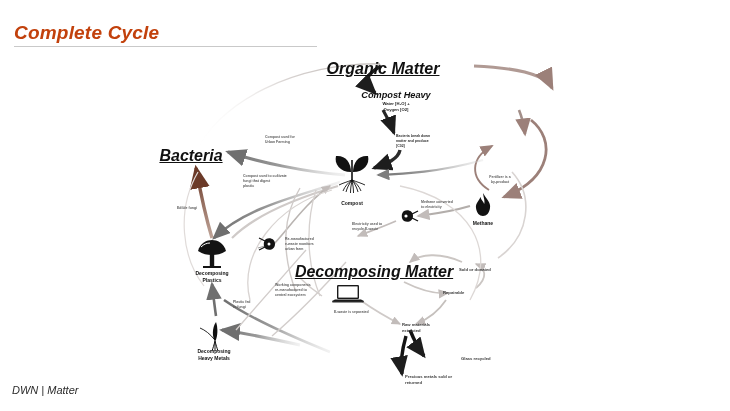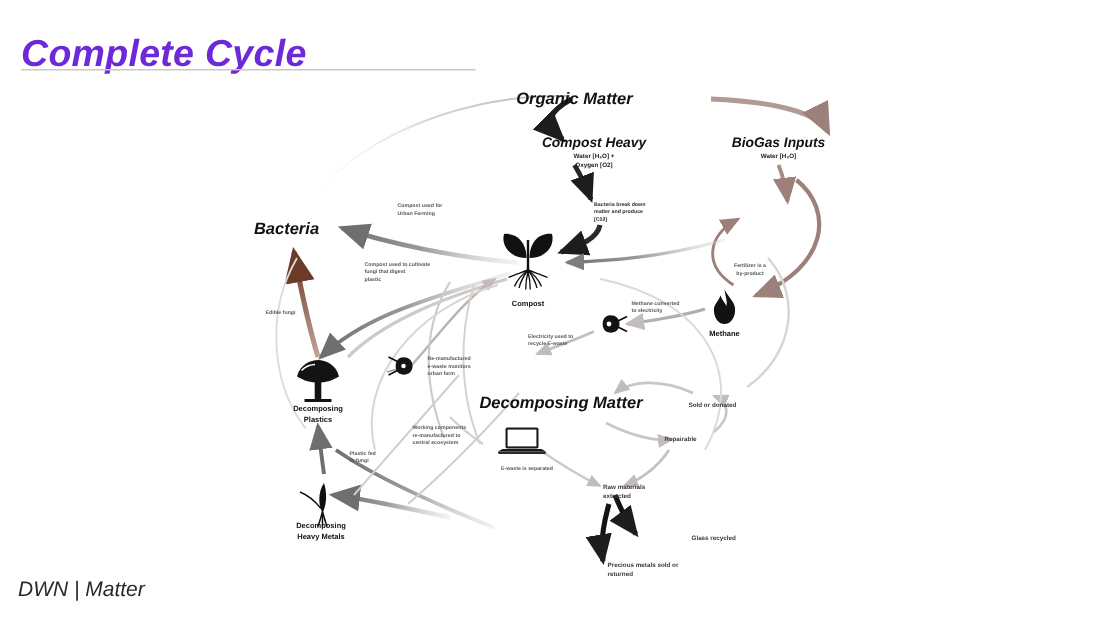--- a/index.html
+++ b/index.html
@@ -8,43 +8,44 @@
     background:#ffffff;
     font-family:"Liberation Sans", sans-serif;
     overflow:hidden;
     position:relative;
   }
   #slide{position:relative;width:730px;height:411px;}
 
   
   .title{
     position:absolute;left:14px;top:22px;
-    font-size:25px;font-weight:bold;font-style:italic;
-    color:#6d28d9;letter-spacing:.2px;white-space:nowrap;
+    font-size:19px;font-weight:bold;font-style:italic;
+    color:#c2410c;letter-spacing:.2px;white-space:nowrap;
   }
   .title-rule{
     position:absolute;left:14px;top:46px;width:303px;height:1px;
     background:#c9c9c9;
   }
 
   
   .footer{
     position:absolute;left:12px;top:384px;
-    font-size:14px;font-style:italic;color:#2b2b2b;
+    font-size:11px;font-style:italic;color:#2b2b2b;
     white-space:nowrap;
   }
 
   
   #flows{position:absolute;left:0;top:0;width:730px;height:411px;}
 
   
   .node{position:absolute;text-align:center;}
   .node-major{
-    font-size:11px;font-weight:bold;font-style:italic;color:#111;
+    font-size:16px;font-weight:bold;font-style:italic;color:#111;
     white-space:nowrap;
+    text-decoration:underline;
   }
   .node-head{
     font-size:9.2px;font-weight:bold;font-style:italic;color:#111;
     white-space:nowrap;
   }
   .node-sub{
     font-size:4.2px;font-weight:bold;color:#222;line-height:1.45;
     margin-top:1px;white-space:nowrap;
   }
   .node-name{
@@ -191,24 +192,20 @@
   <div class="node node-major" style="left:191px;top:147px;transform:translateX(-50%);">Bacteria</div>
 
   <div class="node node-major" style="left:374px;top:263px;transform:translateX(-50%);">Decomposing Matter</div>
 
   <div class="node" style="left:351px;top:90px;width:90px;">
     <div class="node-head">Compost Heavy</div>
     <div class="node-sub">Water [H₂O] +</div>
     <div class="node-sub" style="margin-top:0;">Oxygen [O2]</div>
   </div>
 
-  <div class="node" style="left:474px;top:90px;width:90px;">
-    <div class="node-head">BioGas Inputs</div>
-    <div class="node-sub">Water [H₂O]</div>
-  </div>
 
   <div class="icon" style="left:330px;top:146px;width:44px;height:50px;">
     <svg viewBox="0 0 44 50" width="44" height="50">
       <path d="M21 26 C10 26 4 18 6 10 C15 9 21 16 21 26 Z" fill="#111"></path>
       <path d="M23 26 C34 26 40 18 38 10 C29 9 23 16 23 26 Z" fill="#111"></path>
       <path d="M21.2 14 L21.2 36 L22.8 36 L22.8 14 Z" fill="#111"></path>
       <g stroke="#111" stroke-width=".9" fill="none">
         <path d="M22 34 C18 37 15 40 13 45"></path>
         <path d="M22 34 C26 37 29 40 31 45"></path>
         <path d="M22 35 C21 39 20.5 43 20.5 47"></path>

